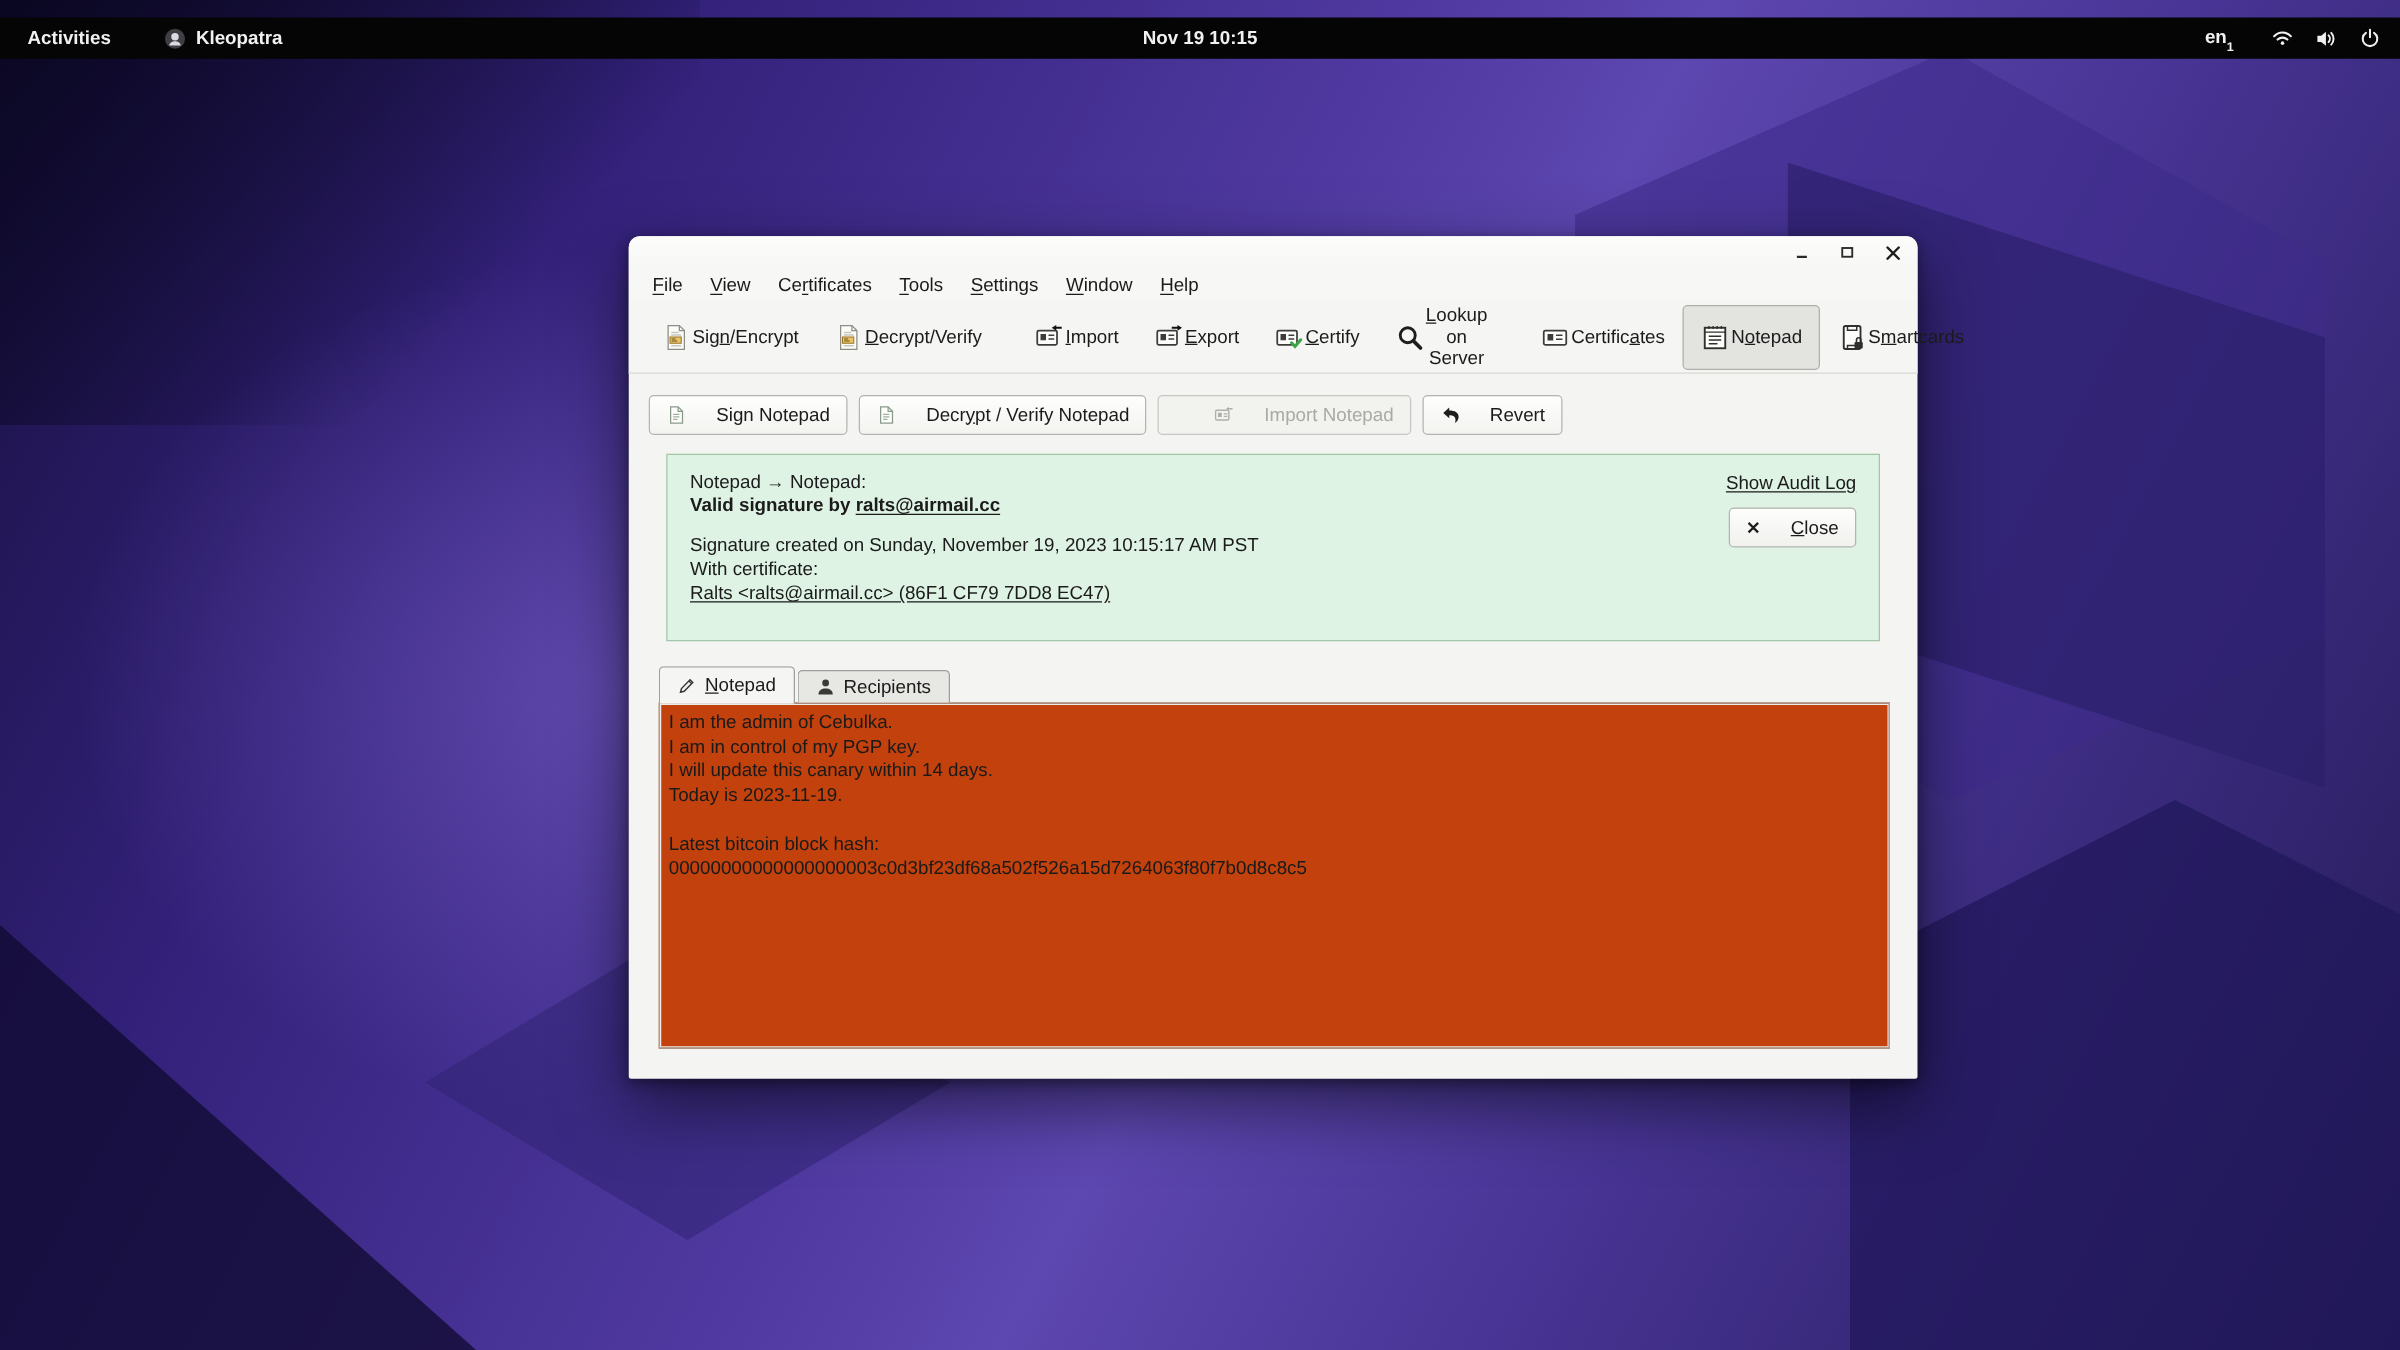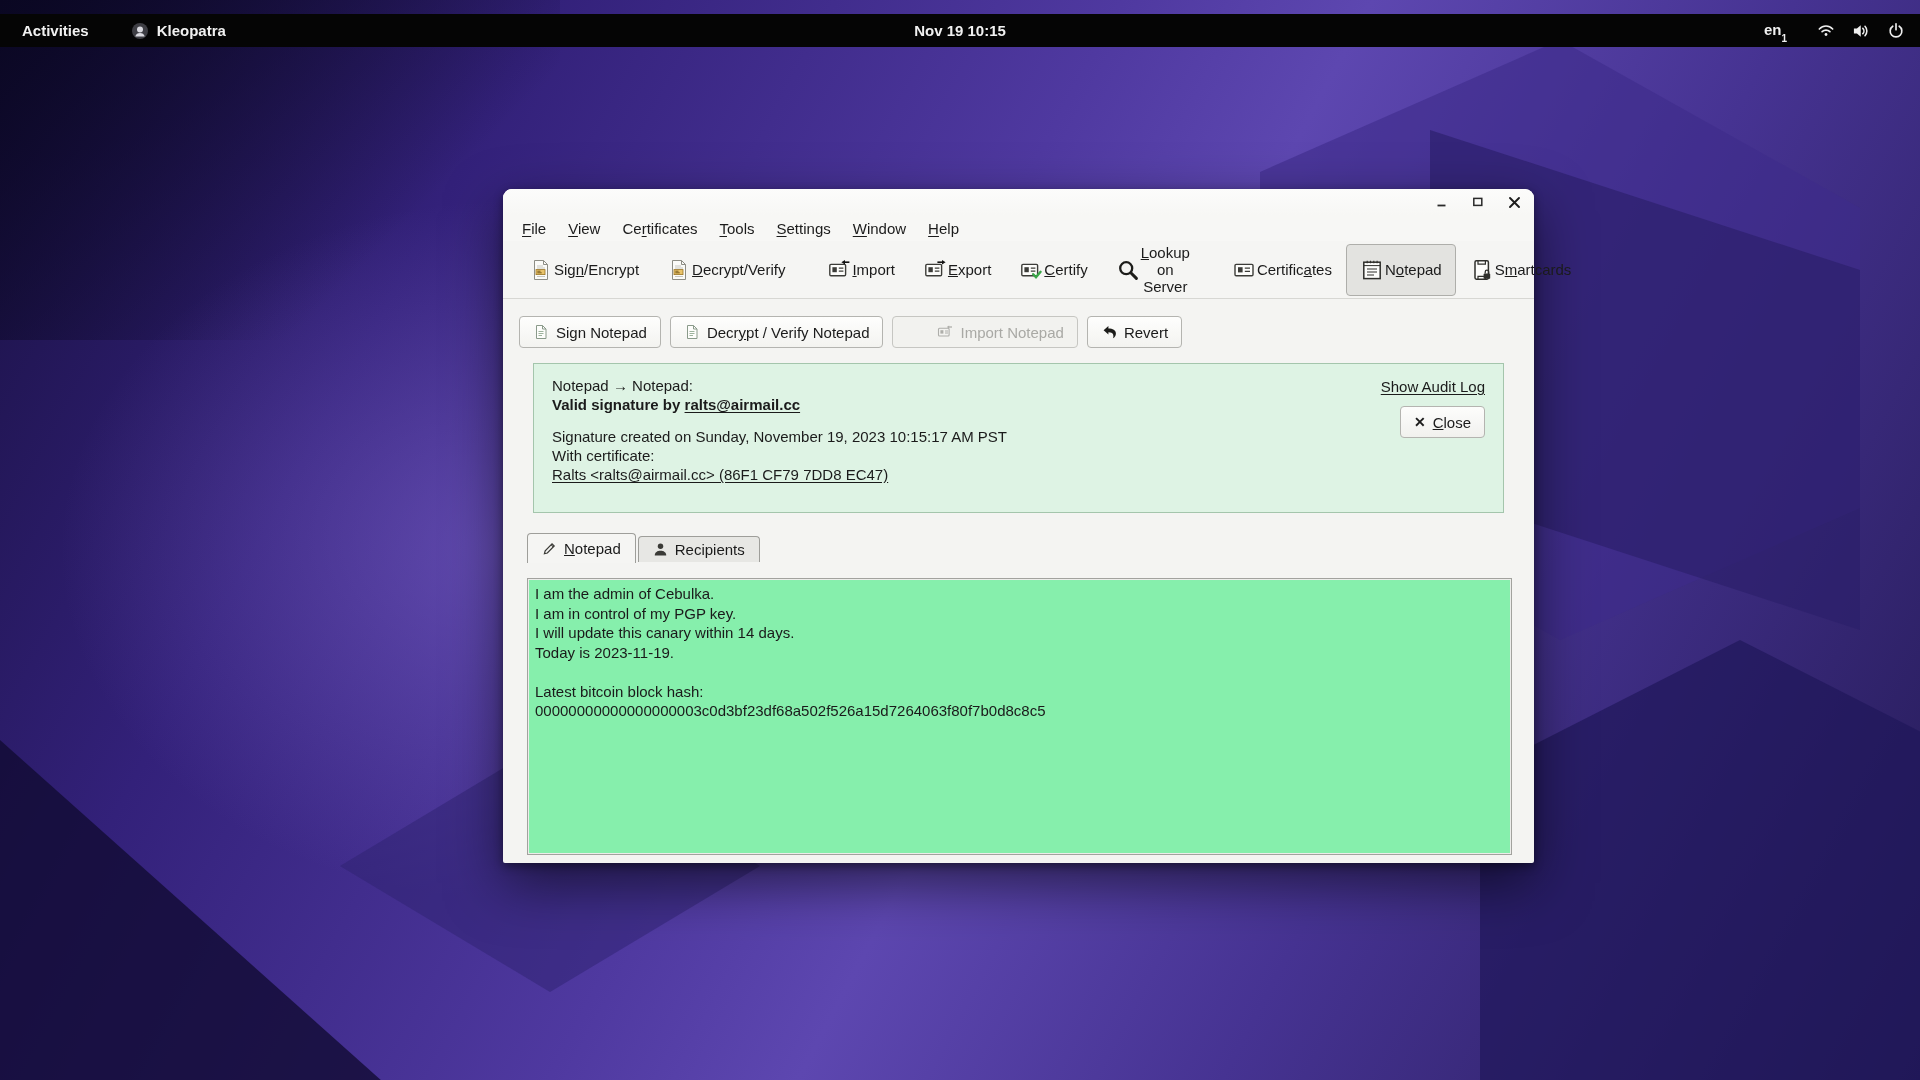--- a/index.html
+++ b/index.html
@@ -51,21 +51,21 @@
 
   .toolbar { height:58px; display:flex; align-items:center; padding-left:12px; background:#f5f5f3;
              border-bottom:1px solid #d7d7d3; }
   .tbtn { display:flex; flex-direction:row; align-items:center; justify-content:center; gap:1px;
           padding:4px 13px; background:transparent; border:1px solid transparent; border-radius:4px;
           font-size:15px; color:#1b1b1b; font-family:inherit; height:52px; }
   .tbtn.active { background:#e3e3e0; border-color:#aeaeaa; }
   .tsep { width:1px; height:44px; background:#c9c9c4; margin:0 7px; }
 
   .actions { display:flex; align-items:center; gap:9px; margin:16px 0 0 16px; height:34px; }
-  .abtn { display:inline-flex; align-items:center; gap:7px; padding:0 13px; height:32px;
+  .abtn { display:inline-flex; align-items:center; gap:24px; padding:0 13px; height:32px;
           background:linear-gradient(#fefefd,#f3f3f0); border:1px solid #b4b4b0; border-radius:4px;
           font-size:15px; color:#1b1b1b; font-family:inherit; }
   .abtn.disabled { color:#a9a9a5; background:#f2f2ef; border-color:#c6c6c2;padding-left:44px; }
   .abtn .x-glyph { font-size:14px; font-weight:700; line-height:1; }
 
   
   .panel { margin:14px 30px 0 30px; height:150px; background:#def3e4; border:1px solid #a4c5ac;
            display:flex; justify-content:space-between; padding:13px 18px; font-size:15px; }
   .panel-left { line-height:18px; }
   .p-valid { font-weight:700; margin-top:1px; }
@@ -74,21 +74,21 @@
   .plink.bold { font-weight:700; }
   .panel-right { display:flex; flex-direction:column; align-items:flex-end; gap:11px; padding-top:1px; }
   .panel-right .abtn { background:linear-gradient(#fdfdfc,#f1f1ee); }
 
   
   .tabs { display:flex; align-items:flex-end; margin:19px 0 0 24px; height:30px; position:relative; z-index:2; }
   .tab { display:inline-flex; align-items:center; gap:7px; padding:0 14px; font-size:15px;
          border:1px solid #9e9e9a; border-bottom:none; background:#e7e7e4; height:26px;
          border-radius:4px 4px 0 0; margin-right:2px; }
   .tab.active { background:#f5f5f3; height:30px; margin-bottom:-1px; padding-bottom:1px; }
-  .pane { margin:16px 22px 0 24px; height:277px; background:#86efac; border:1px solid #a2a29e;
+  .pane { margin:0 22px 0 24px; height:277px; background:#c2410c; border:1px solid #a2a29e;
           box-shadow:inset 0 0 0 1px #ececea; position:relative; z-index:1; }
   .pane textarea { width:100%; height:100%; border:none; outline:none; resize:none; background:transparent;
                    font-family:"Liberation Sans", sans-serif; font-size:15px; line-height:19.5px;
                    padding:5px 7px; color:#1a1a1a; }
 
   svg { display:block; }
 </style>
 </head>
 <body>
 

